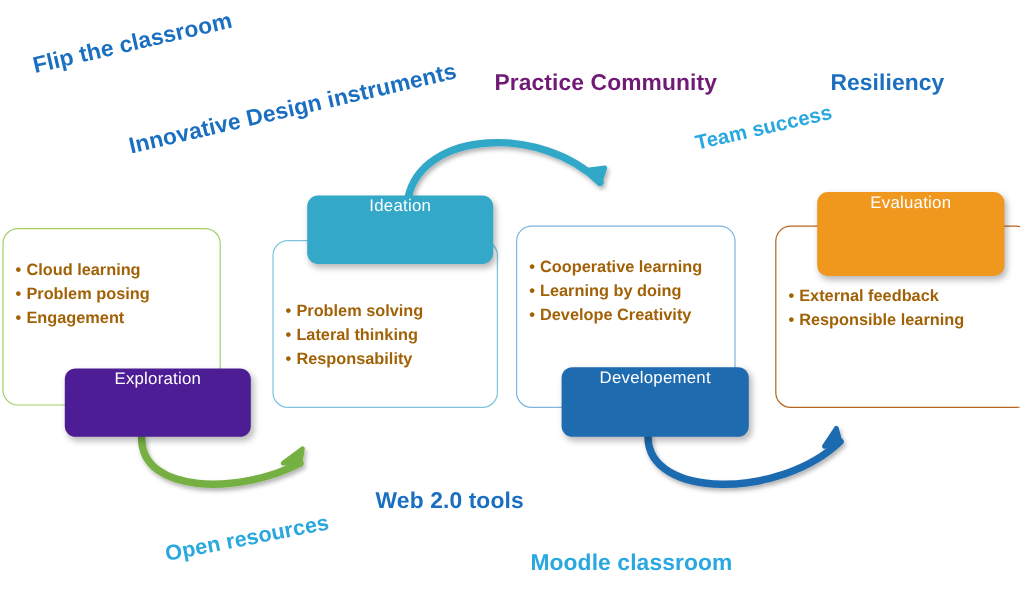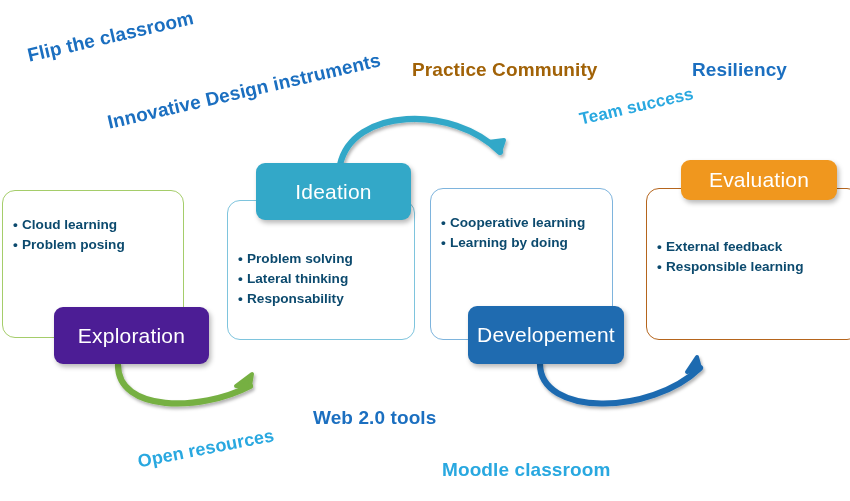--- a/index.html
+++ b/index.html
@@ -43,43 +43,42 @@
     left: 10px;
     right: 6px;
     margin: 0;
     padding: 0;
     list-style: none;
   }
   .card-list li {
     font-family: "Liberation Sans", sans-serif;
     font-weight: bold;
     font-size: 13.6px;
-    color: #0c4a6e;
+    color: #a16207;
     line-height: 20px;
     white-space: nowrap;
   }
   .card-list li::before {
     content: "\2022";
     display: inline-block;
     width: 9px;
     font-weight: bold;
   }
 
   
   .chip {
     position: absolute;
     box-sizing: border-box;
     border-radius: 9px;
     display: flex;
-    align-items: center;
     justify-content: center;
     color: #ffffff;
     font-family: "Liberation Sans", sans-serif;
     font-weight: normal;
-    font-size: 21px;
+    font-size: 14px;
     letter-spacing: 0.2px;
     box-shadow: 2px 3px 5px rgba(0,0,0,0.28);
   }
 
   svg.arrows {
     position: absolute;
     left: 0;
     top: 0;
     width: 850px;
     height: 501px;
@@ -112,59 +111,61 @@
       <path d="M 540 364 C 540 416, 650 416, 700 368" fill="none" stroke="#1f6bb0" stroke-width="6.2" stroke-linecap="round"></path>
       <path d="M 700 368 L 687 372 L 697 357 Z" fill="#1f6bb0" stroke="#1f6bb0" stroke-width="4" stroke-linejoin="round"></path>
     </g>
   </svg>
 
   <div id="stage-layer">
       <div class="card" style="left: 2px; top: 190px; width: 182px; height: 148px; border-color: rgb(165, 205, 106);">
         <ul class="card-list" style="top: 24px;">
           <li>Cloud learning</li>
           <li>Problem posing</li>
+          <li>Engagement</li>
         </ul>
       </div>
       <div class="chip" style="left: 54px; top: 307px; width: 155px; height: 57px; background: #4c1d95;">
         <span>Exploration</span>
       </div>
       <div class="card" style="left: 208px; top: 200px; width: 188px; height: 140px; border-color: rgb(126, 196, 221); margin-left: 19px;">
         <ul class="card-list" style="top: 48px;">
           <li>Problem solving</li>
           <li>Lateral thinking</li>
           <li>Responsability</li>
         </ul>
       </div>
       <div class="chip" style="left: 256px; top: 163px; width: 155px; height: 57px; background: rgb(51, 168, 200);">
         <span>Ideation</span>
       </div>
       <div class="card" style="left: 430px; top: 188px; width: 183px; height: 152px; border-color: rgb(126, 180, 221);">
         <ul class="card-list" style="top: 24px;">
           <li>Cooperative learning</li>
           <li>Learning by doing</li>
+          <li>Develope Creativity</li>
         </ul>
       </div>
       <div class="chip" style="left: 468px; top: 306px; width: 156px; height: 58px; background: rgb(31, 107, 176);">
         <span>Developement</span>
       </div>
       <div class="card" style="left: 646px; top: 188px; width: 214px; height: 152px; border-color: rgb(181, 101, 29);">
         <ul class="card-list" style="top: 48px;">
           <li>External feedback</li>
           <li>Responsible learning</li>
         </ul>
       </div>
-      <div class="chip" style="left: 681px; top: 160px; width: 156px; height: 40px; background: rgb(240, 151, 30);">
+      <div class="chip" style="left: 681px; top: 160px; width: 156px; height: 70px; background: rgb(240, 151, 30);">
         <span>Evaluation</span>
       </div>
     </div>
 
   <div id="keyword-layer">
       <div class="kw" style="left: 28px; top: 56px; color: rgb(27, 111, 192); font-size: 19px; transform: translateY(-50%) rotate(-13deg);">Flip the classroom</div>
       <div class="kw" style="left: 108px; top: 123px; color: rgb(27, 111, 192); font-size: 19px; transform: translateY(-50%) rotate(-13deg);">Innovative Design instruments</div>
-      <div class="kw" style="left: 412px; top: 70px; color: #a16207; font-size: 19px; transform: translateY(-50%) rotate(0deg);">Practice Community</div>
+      <div class="kw" style="left: 412px; top: 70px; color: #701a75; font-size: 19px; transform: translateY(-50%) rotate(0deg);">Practice Community</div>
       <div class="kw" style="left: 692px; top: 70px; color: rgb(27, 111, 192); font-size: 19px; transform: translateY(-50%) rotate(0deg);">Resiliency</div>
       <div class="kw" style="left: 580px; top: 120px; color: rgb(41, 168, 224); font-size: 17px; transform: translateY(-50%) rotate(-13deg);">Team success</div>
       <div class="kw" style="left: 313px; top: 418px; color: rgb(27, 111, 192); font-size: 19px; transform: translateY(-50%) rotate(0deg); text-align: right;">Web 2.0 tools</div>
       <div class="kw" style="left: 138px; top: 462px; color: rgb(41, 168, 224); font-size: 18px; transform: translateY(-50%) rotate(-11deg);">Open resources</div>
       <div class="kw" style="left: 442px; top: 470px; color: rgb(41, 168, 224); font-size: 19px; transform: translateY(-50%) rotate(0deg);">Moodle classroom</div>
     </div>
 
 </div>
 
 </body></html>

